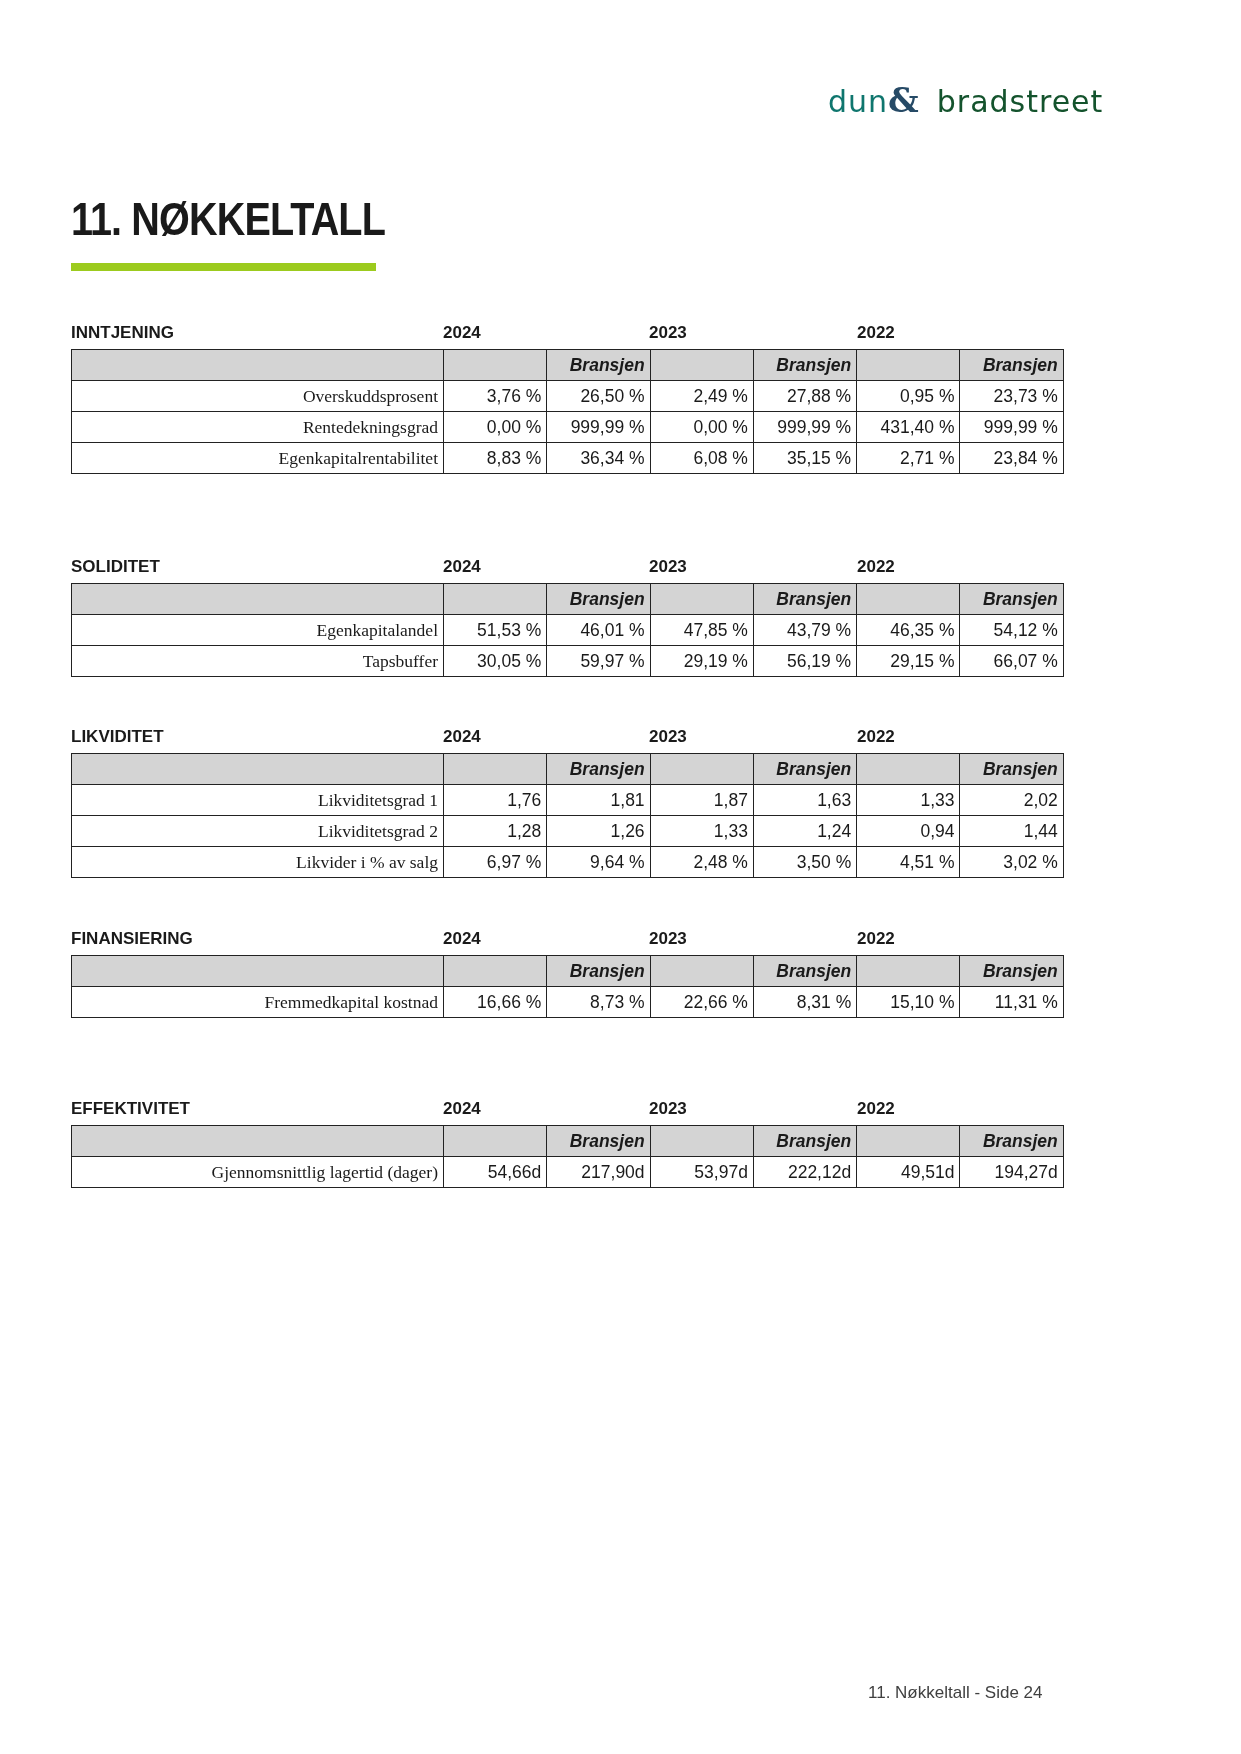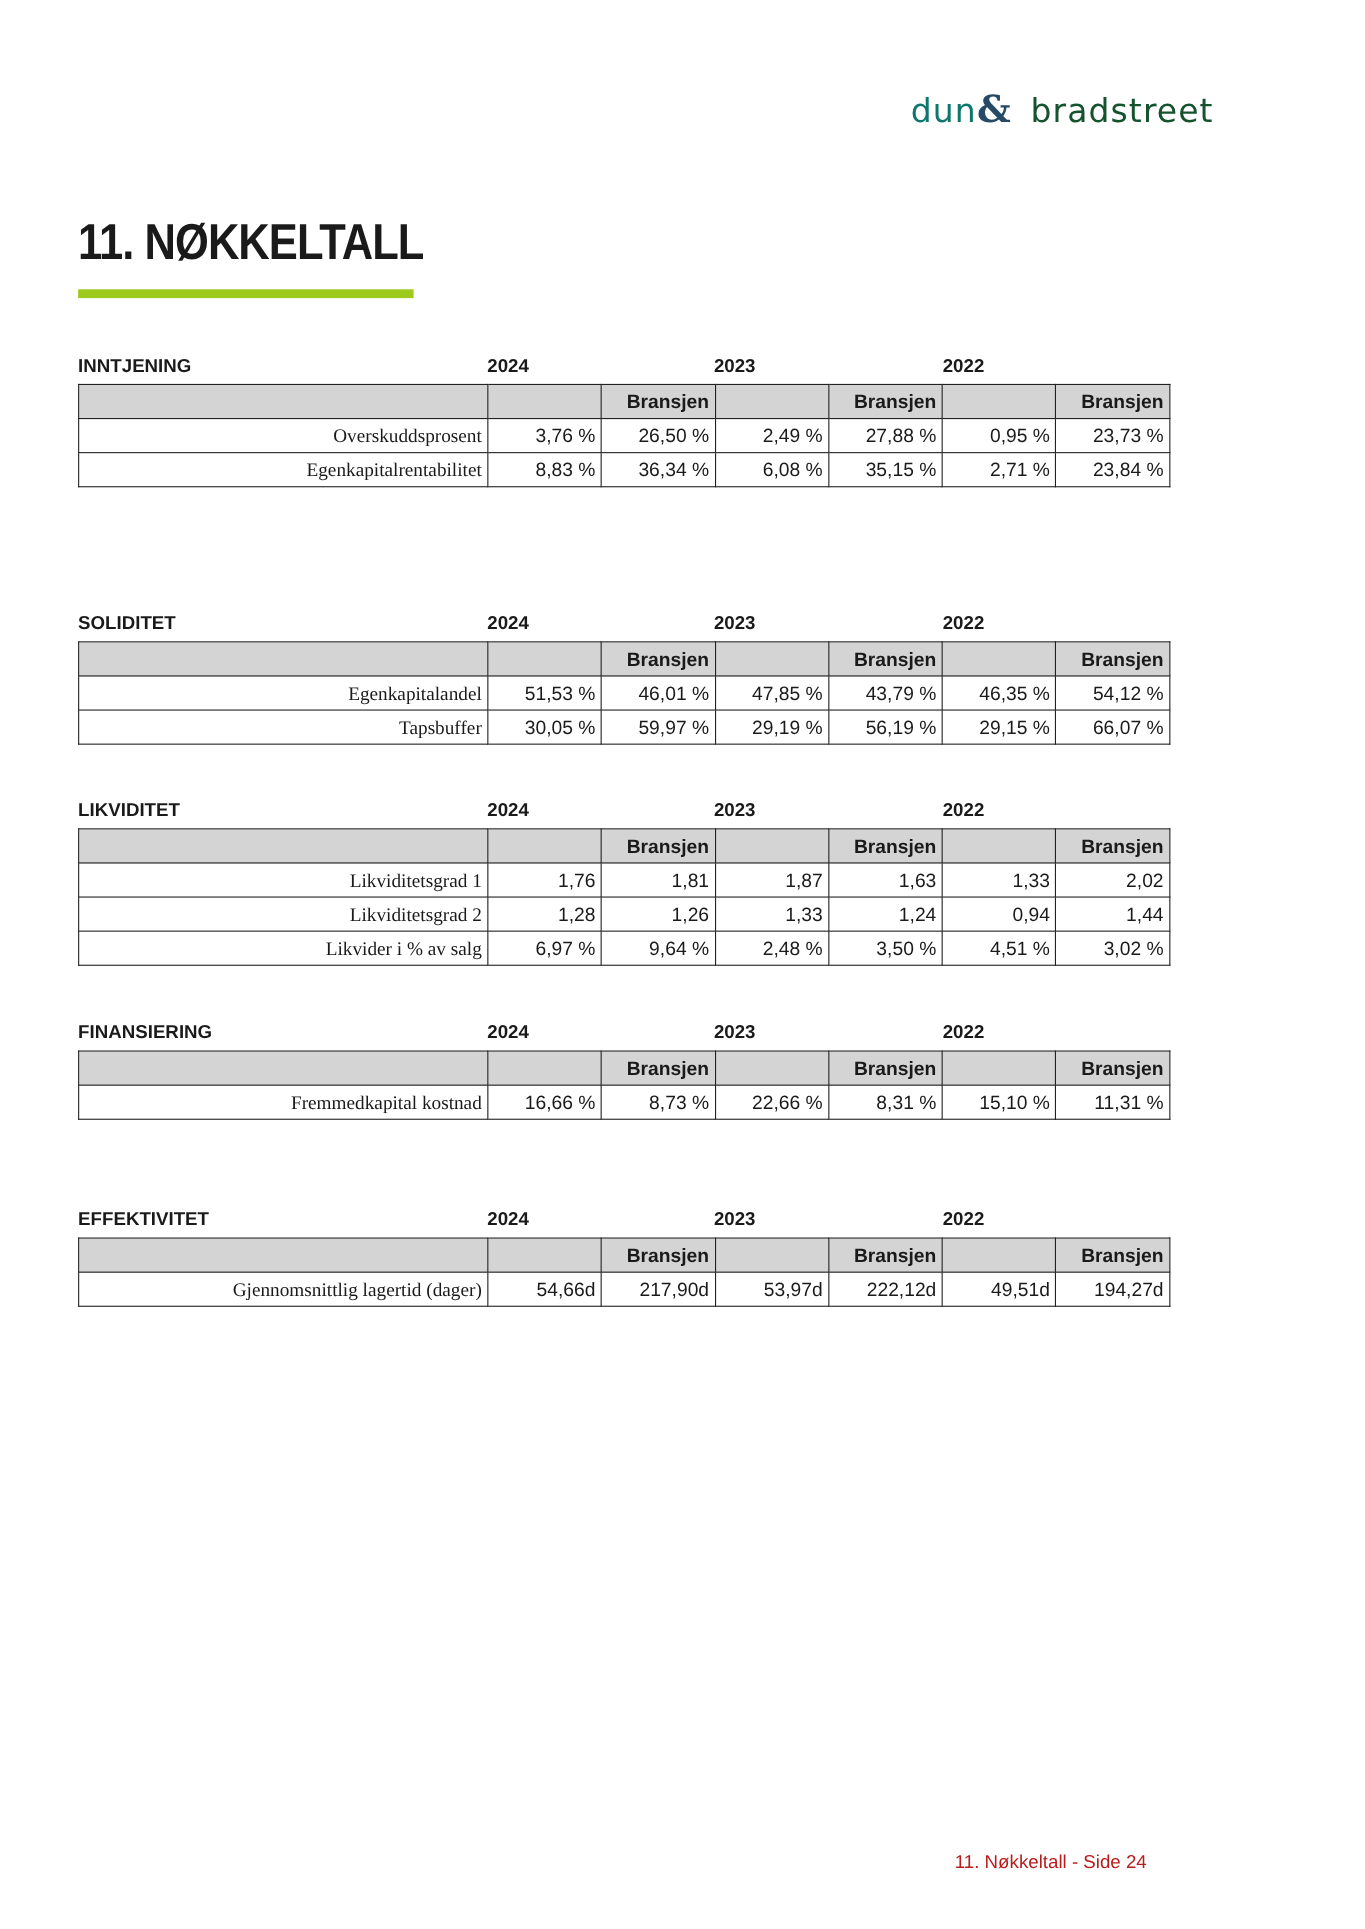--- a/index.html
+++ b/index.html
@@ -20,25 +20,25 @@
   .sec-head .sec-title { position: absolute; left: 0; top: 4px; }
   .sec-head .year { position: absolute; top: 4px; width: 206px; }
   .sec-head .y0 { left: 372px; }
   .sec-head .y1 { left: 578px; }
   .sec-head .y2 { left: 786px; }
 
   table { border-collapse: collapse; width: 992px; table-layout: fixed; font-size: 17.5px; }
   col.c-label { width: 372px; }
   col.c-val { width: 103.3px; }
   td, th { border: 1.5px solid #222; height: 30px; padding: 0 5px; }
-  th { background: #d4d4d4; font-weight: bold; text-align: right; }
+  th { background: #d4d4d4; font-weight: bold; text-align: right; font-style: italic; }
   td.label { text-align: right; font-family: Liberation Serif, serif; }
   td.num { text-align: right; white-space: nowrap; }
 
-  .footer { position: absolute; left: 868px; top: 1683px; font-size: 17px; color: #b91c1c; }
+  .footer { position: absolute; left: 868px; top: 1683px; font-size: 17px; color: #404040; }
 </style>
 </head>
 <body>
 
 <div class="logo">
   <span class="dun">dun</span><span class="amp">&amp;</span><span class="brad">bradstreet</span>
 </div>
 
 <h1 class="page-title">11. NØKKELTALL</h1>
 <div class="title-bar"></div>
@@ -76,20 +76,29 @@
           <tr>
             <td class="label">Overskuddsprosent</td>
             <td class="num">3,76 %</td>
             <td class="num">26,50 %</td>
             <td class="num">2,49 %</td>
             <td class="num">27,88 %</td>
             <td class="num">0,95 %</td>
             <td class="num">23,73 %</td>
           </tr>
           <tr>
+            <td class="label">Rentedekningsgrad</td>
+            <td class="num">0,00 %</td>
+            <td class="num">999,99 %</td>
+            <td class="num">0,00 %</td>
+            <td class="num">999,99 %</td>
+            <td class="num">431,40 %</td>
+            <td class="num">999,99 %</td>
+          </tr>
+          <tr>
             <td class="label">Egenkapitalrentabilitet</td>
             <td class="num">8,83 %</td>
             <td class="num">36,34 %</td>
             <td class="num">6,08 %</td>
             <td class="num">35,15 %</td>
             <td class="num">2,71 %</td>
             <td class="num">23,84 %</td>
           </tr>
         </tbody>
       </table>

